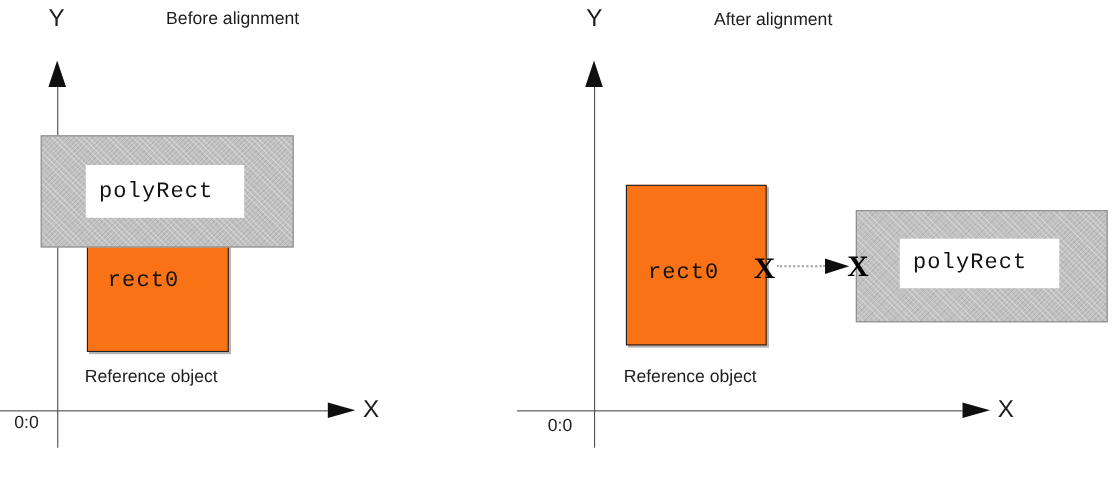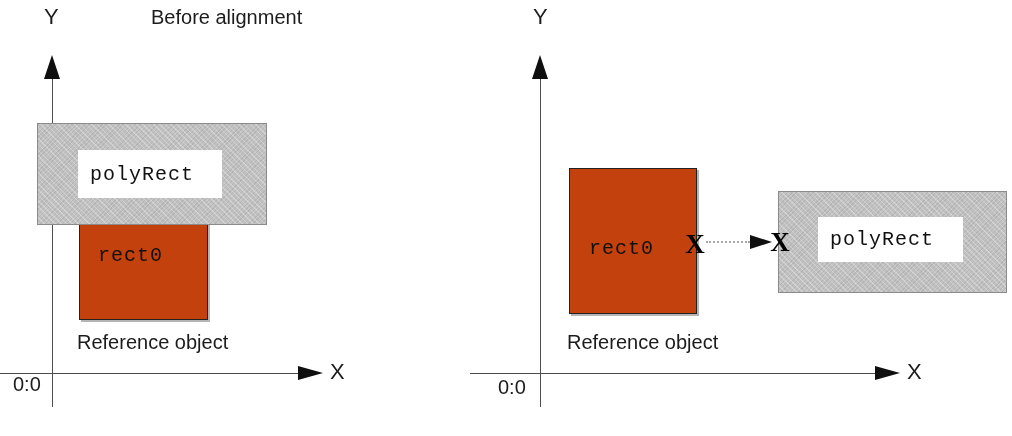--- a/index.html
+++ b/index.html
@@ -1,21 +1,21 @@
 <!DOCTYPE html>
 <html style="--polyrect-fill: #c2c2c2; --polyrect-border: #8b8b8b; --axis-line: #4d4d4d; --dotted-arrow: #a8a8a8;"><head>
 <meta charset="utf-8">
 <style>
   html,body { margin:0; padding:0; background:#fff; }
   .figure {
     position:relative; width:1012px; height:436px; background:#ffffff;
     font-family:"Liberation Sans", sans-serif; color:#1c1c1c; overflow:hidden;
   }
   .panel { position:absolute; inset:0; }
-  .txt { position:absolute; font-size:20px; line-height:23px; white-space:nowrap; }
+  .txt { position:absolute; font-size:16px; line-height:23px; white-space:nowrap; }
   .note { white-space:pre-line; }
   .axis-letter { font-size:22px; }
   .vline { position:absolute; width:1px; background:var(--axis-line,#4d4d4d); z-index:1; }
   .hline { position:absolute; height:1px; background:var(--axis-line,#4d4d4d); z-index:1; }
   .arr-up {
     position:absolute; width:0; height:0; z-index:1;
     border-left:8px solid transparent; border-right:8px solid transparent;
     border-bottom:24px solid #0f0f0f;
   }
   .arr-right {
@@ -33,21 +33,21 @@
   }
   .wbox {
     position:absolute; box-sizing:border-box; z-index:4; background:#ffffff;
     display:flex; align-items:center; padding-left:12px;
   }
   .mono {
     font-family:"Liberation Mono","DejaVu Sans Mono",monospace;
     font-size:20px; letter-spacing:1px; color:#111;
   }
   .r0 {
-    position:absolute; box-sizing:border-box; z-index:2; background:#c2410c;
+    position:absolute; box-sizing:border-box; z-index:2; background:#f97316;
     border:1px solid #222; box-shadow:2px 2px 0 #b4b4b4;
     display:flex; align-items:center;
   }
   .r0.left  { padding-left:18px; }
   .r0.right { padding-left:19px; padding-top:14px; }
   .marker {
     position:absolute; z-index:5; transform:translate(-50%,-50%);
     font-family:"Liberation Serif","DejaVu Serif",serif;
     font-weight:bold; font-size:27px; color:#000;
   }
@@ -82,20 +82,21 @@
     <div class="txt" style="left:77px; top:331px;">Reference object</div>
 
     <div class="hline" style="left:0px; top:373px; width:298px;"></div>
     <div class="arr-right" style="left:298px; top:366px;"></div>
     <div class="txt axis-letter" style="left:330px; top:360px;">X</div>
     <div class="txt" style="left:13px; top:373px;">0:0</div>
   </div>
 
   <div class="panel">
     <div class="txt axis-letter" style="left:533px; top:5px;">Y</div>
+    <div class="txt" style="left:649px; top:7px;">After alignment</div>
 
     <div class="arr-up" style="left:532px; top:55px;"></div>
     <div class="vline" style="left:540px; top:79px; height:328px;"></div>
 
     <div class="r0 right" style="left:569px; top:168px; width:128px; height:146px;">
       <span class="mono">rect0</span>
     </div>
 
     <div class="marker" style="left:695px; top:244px;">X</div>
     <div class="dotline" style="left:706px; top:241px; width:44px;"></div>

